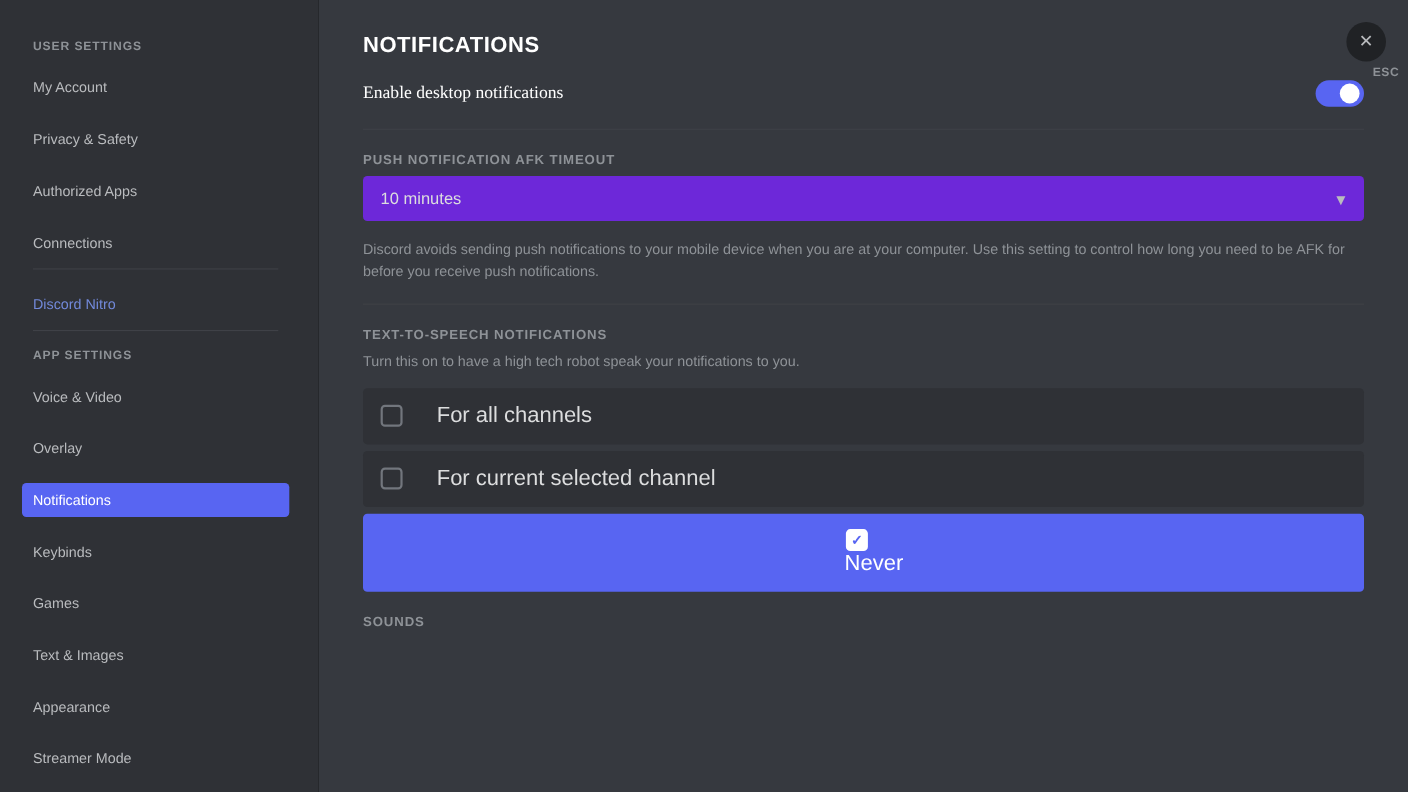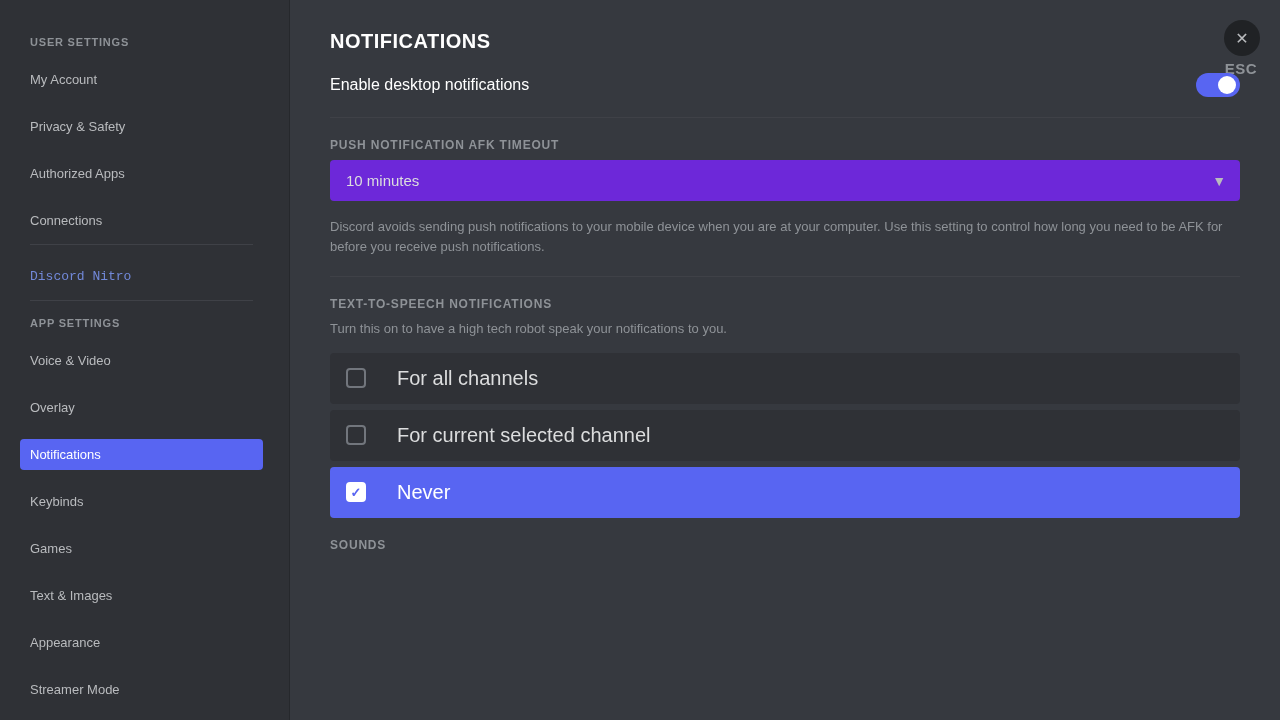--- a/index.html
+++ b/index.html
@@ -47,21 +47,20 @@
       margin-top: 16px;
     }
 
     .sidebar-item.active {
       background: #5865f2;
       color: #fff;
     }
 
     .sidebar-item.nitro {
       color: #7289da;
-      font-family: Liberation Mono, monospace;
     }
 
     .sidebar-item.logout {
       color: #f04747;
     }
 
     .sidebar-divider {
       height: 1px;
       background: #3f4147;
       margin: 8px 10px;
@@ -90,20 +89,21 @@
       background: #3f4147;
       margin: 20px 0;
     }
 
     
     .toggle-row {
       display: flex;
       align-items: center;
       justify-content: space-between;
       margin-bottom: 10px;
+      font-family: Liberation Serif, serif;
     }
 
     .toggle-label {
       font-size: 16px;
       font-weight: 500;
       color: #fff;
     }
 
     .toggle-switch {
       width: 44px;
@@ -179,20 +179,21 @@
       align-items: center;
       padding: 14px 16px;
       border-radius: 4px;
       background: #2f3136;
       margin-bottom: 6px;
       cursor: pointer;
     }
 
     .checkbox-option.selected {
       background: #5865f2;
+      flex-direction: column;
     }
 
     .checkbox-box {
       width: 20px;
       height: 20px;
       border-radius: 4px;
       border: 2px solid #72767d;
       display: flex;
       align-items: center;
       justify-content: center;
@@ -247,22 +248,22 @@
       display: flex;
       align-items: center;
       justify-content: center;
       color: #b9bbbe;
       font-size: 16px;
     }
 
     .esc-label {
       position: absolute;
       top: 60px;
-      right: 23px;
-      font-size: 15px;
+      right: 8px;
+      font-size: 11px;
       color: #8e9297;
       font-weight: 600;
       letter-spacing: 0.5px;
     }
 
     .tts-section {
       margin-top: 8px;
     }
   </style>
 </head>

